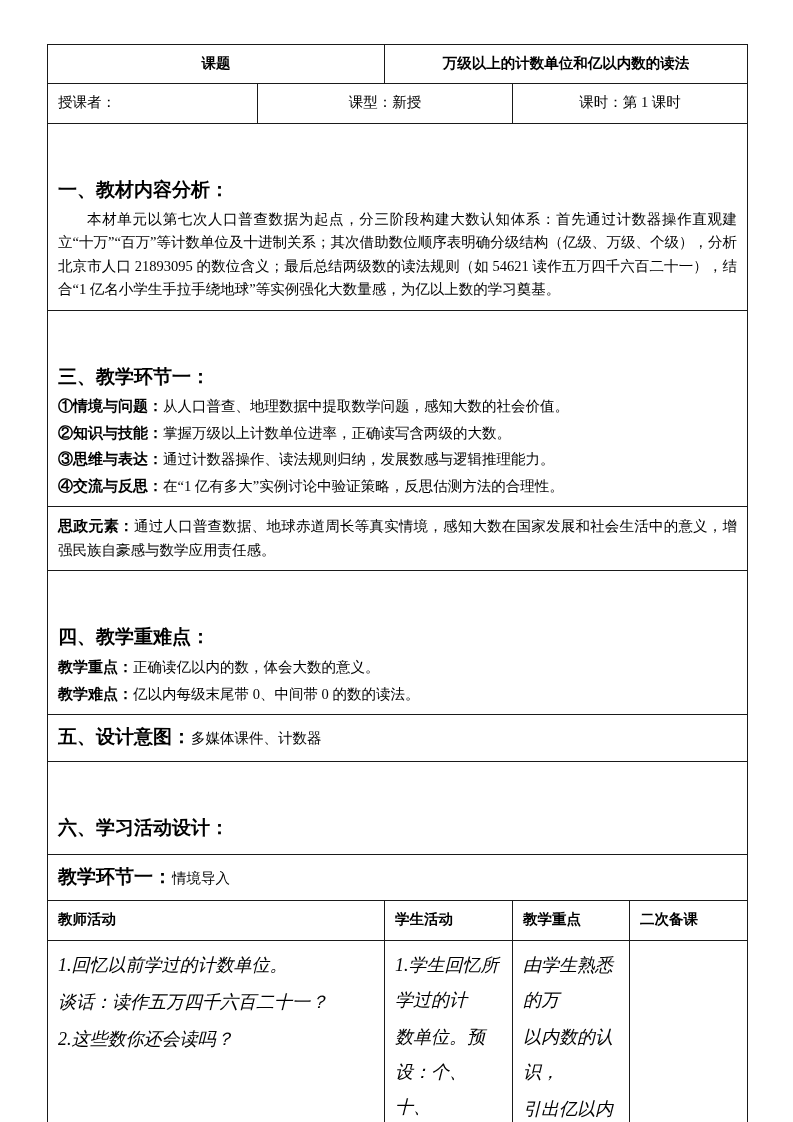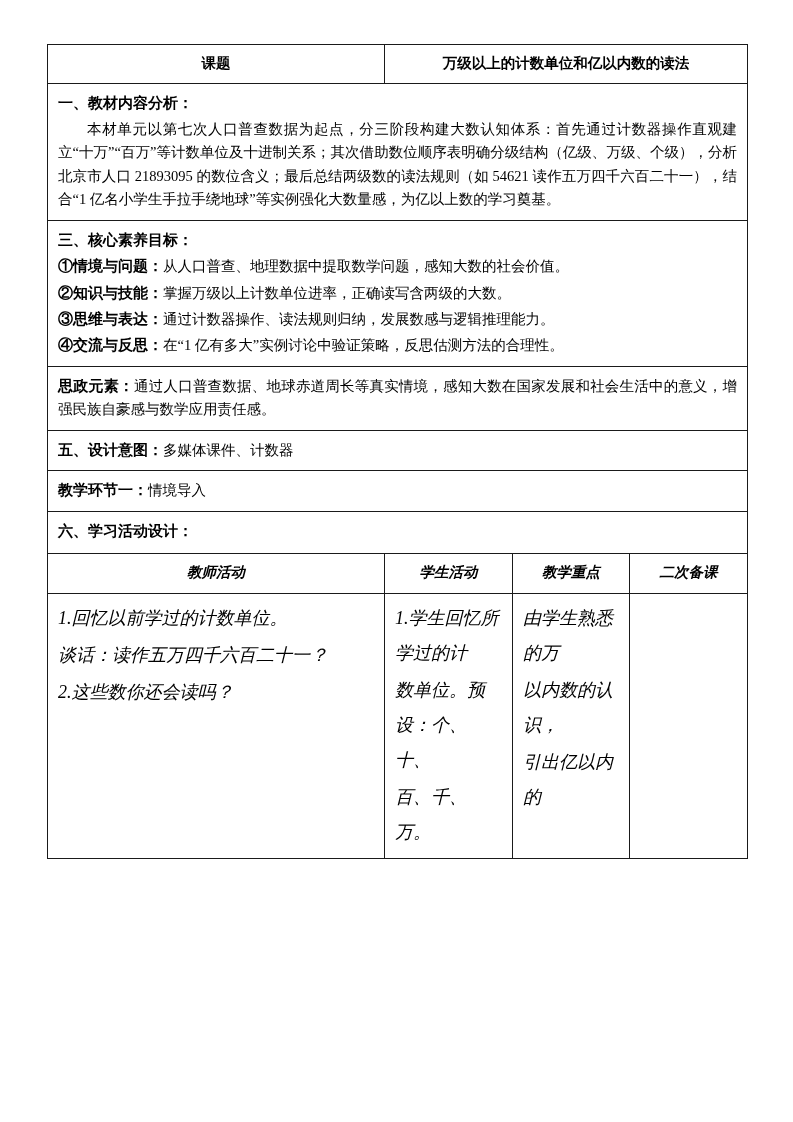--- a/index.html
+++ b/index.html
@@ -37,39 +37,39 @@
   .hd {
     font-weight: bold;
     font-size: 15px;
   }
   .cellpad-lg { padding-top: 11px; padding-bottom: 12px; }
   .indent { text-indent: 2em; }
   p { margin: 0; }
   p + p { margin-top: 2px; }
   .sec-title {
     font-weight: bold;
-    font-size: 15px;
+    font-size: 19px;
     margin-bottom: 2px;
+    margin-top: 44px;
   }
   .body-just {
     text-align: justify;
     text-justify: inter-ideograph;
   }
   .inline-label {
     font-weight: bold;
     font-size: 15px;
     margin-top: 27px;
   }
   .activity-head td {
-    text-align: center;
+    text-align: left;
     font-weight: bold;
     font-size: 15px;
     padding-top: 12px;
     padding-bottom: 13px;
-    font-style: italic;
   }
   .activity-body td {
     font-size: 14px;
     line-height: 1.95;
     height: 116px;
   }
   .small-line { font-size: 18px; line-height: 1.95; font-style: italic; }
 </style>
 </head>
 <body>
@@ -83,32 +83,37 @@
       <col style="width:117px">
       <col style="width:118px">
     </colgroup>
 
     <tbody>
         <tr>
       <td class="center hd cellpad-lg" colspan="2">课题</td>
       <td class="center hd cellpad-lg" colspan="3">万级以上的计数单位和亿以内数的读法</td>
     </tr>
 
+    <tr>
+      <td class="cellpad-lg">授课者：</td>
+      <td class="center cellpad-lg" colspan="2">课型：新授</td>
+      <td class="center cellpad-lg" colspan="2">课时：第 1 课时</td>
+    </tr>
 
     <tr>
       <td colspan="5">
         <p class="sec-title">一、教材内容分析：</p>
         <p class="indent body-just">本材单元以第七次人口普查数据为起点，分三阶段构建大数认知体系：首先通过计数器操作直观建立“十万”“百万”等计数单位及十进制关系；其次借助数位顺序表明确分级结构（亿级、万级、个级），分析北京市人口 21893095 的数位含义；最后总结两级数的读法规则（如 54621 读作五万四千六百二十一），结合“1 亿名小学生手拉手绕地球”等实例强化大数量感，为亿以上数的学习奠基。</p>
       </td>
     </tr>
 
 
     <tr>
       <td colspan="5">
-        <p class="sec-title">三、核心素养目标：</p>
+        <p class="sec-title">三、教学环节一：</p>
         <p>
           <span class="inline-label">①情境与问题：</span><span>从人口普查、地理数据中提取数学问题，感知大数的社会价值。</span>
         </p>
         <p>
           <span class="inline-label">②知识与技能：</span><span>掌握万级以上计数单位进率，正确读写含两级的大数。</span>
         </p>
         <p>
           <span class="inline-label">③思维与表达：</span><span>通过计数器操作、读法规则归纳，发展数感与逻辑推理能力。</span>
         </p>
         <p>
@@ -118,40 +123,51 @@
     </tr>
 
     <tr>
       <td colspan="5">
         <p class="body-just">
           <span class="inline-label">思政元素：</span><span>通过人口普查数据、地球赤道周长等真实情境，感知大数在国家发展和社会生活中的意义，增强民族自豪感与数学应用责任感。</span>
         </p>
       </td>
     </tr>
 
+    <tr>
+      <td colspan="5">
+        <p class="sec-title">四、教学重难点：</p>
+        <p>
+          <span class="inline-label">教学重点：</span><span>正确读亿以内的数，体会大数的意义。</span>
+        </p>
+        <p>
+          <span class="inline-label">教学难点：</span><span>亿以内每级末尾带 0、中间带 0 的数的读法。</span>
+        </p>
+      </td>
+    </tr>
 
     <tr>
       <td colspan="5" class="cellpad-lg">
         <p>
           <span class="sec-title">五、设计意图：</span><span>多媒体课件、计数器</span>
         </p>
       </td>
     </tr>
 
     <tr>
       <td colspan="5" class="cellpad-lg">
-        <p>
-          <span class="sec-title">教学环节一：</span><span>情境导入</span>
-        </p>
+        <p class="sec-title">六、学习活动设计：</p>
       </td>
     </tr>
 
     <tr>
       <td colspan="5" class="cellpad-lg">
-        <p class="sec-title">六、学习活动设计：</p>
+        <p>
+          <span class="sec-title">教学环节一：</span><span>情境导入</span>
+        </p>
       </td>
     </tr>
 
     <tr class="activity-head">
       <td colspan="2">教师活动</td>
       <td>学生活动</td>
       <td>教学重点</td>
       <td>二次备课</td>
     </tr>
 

